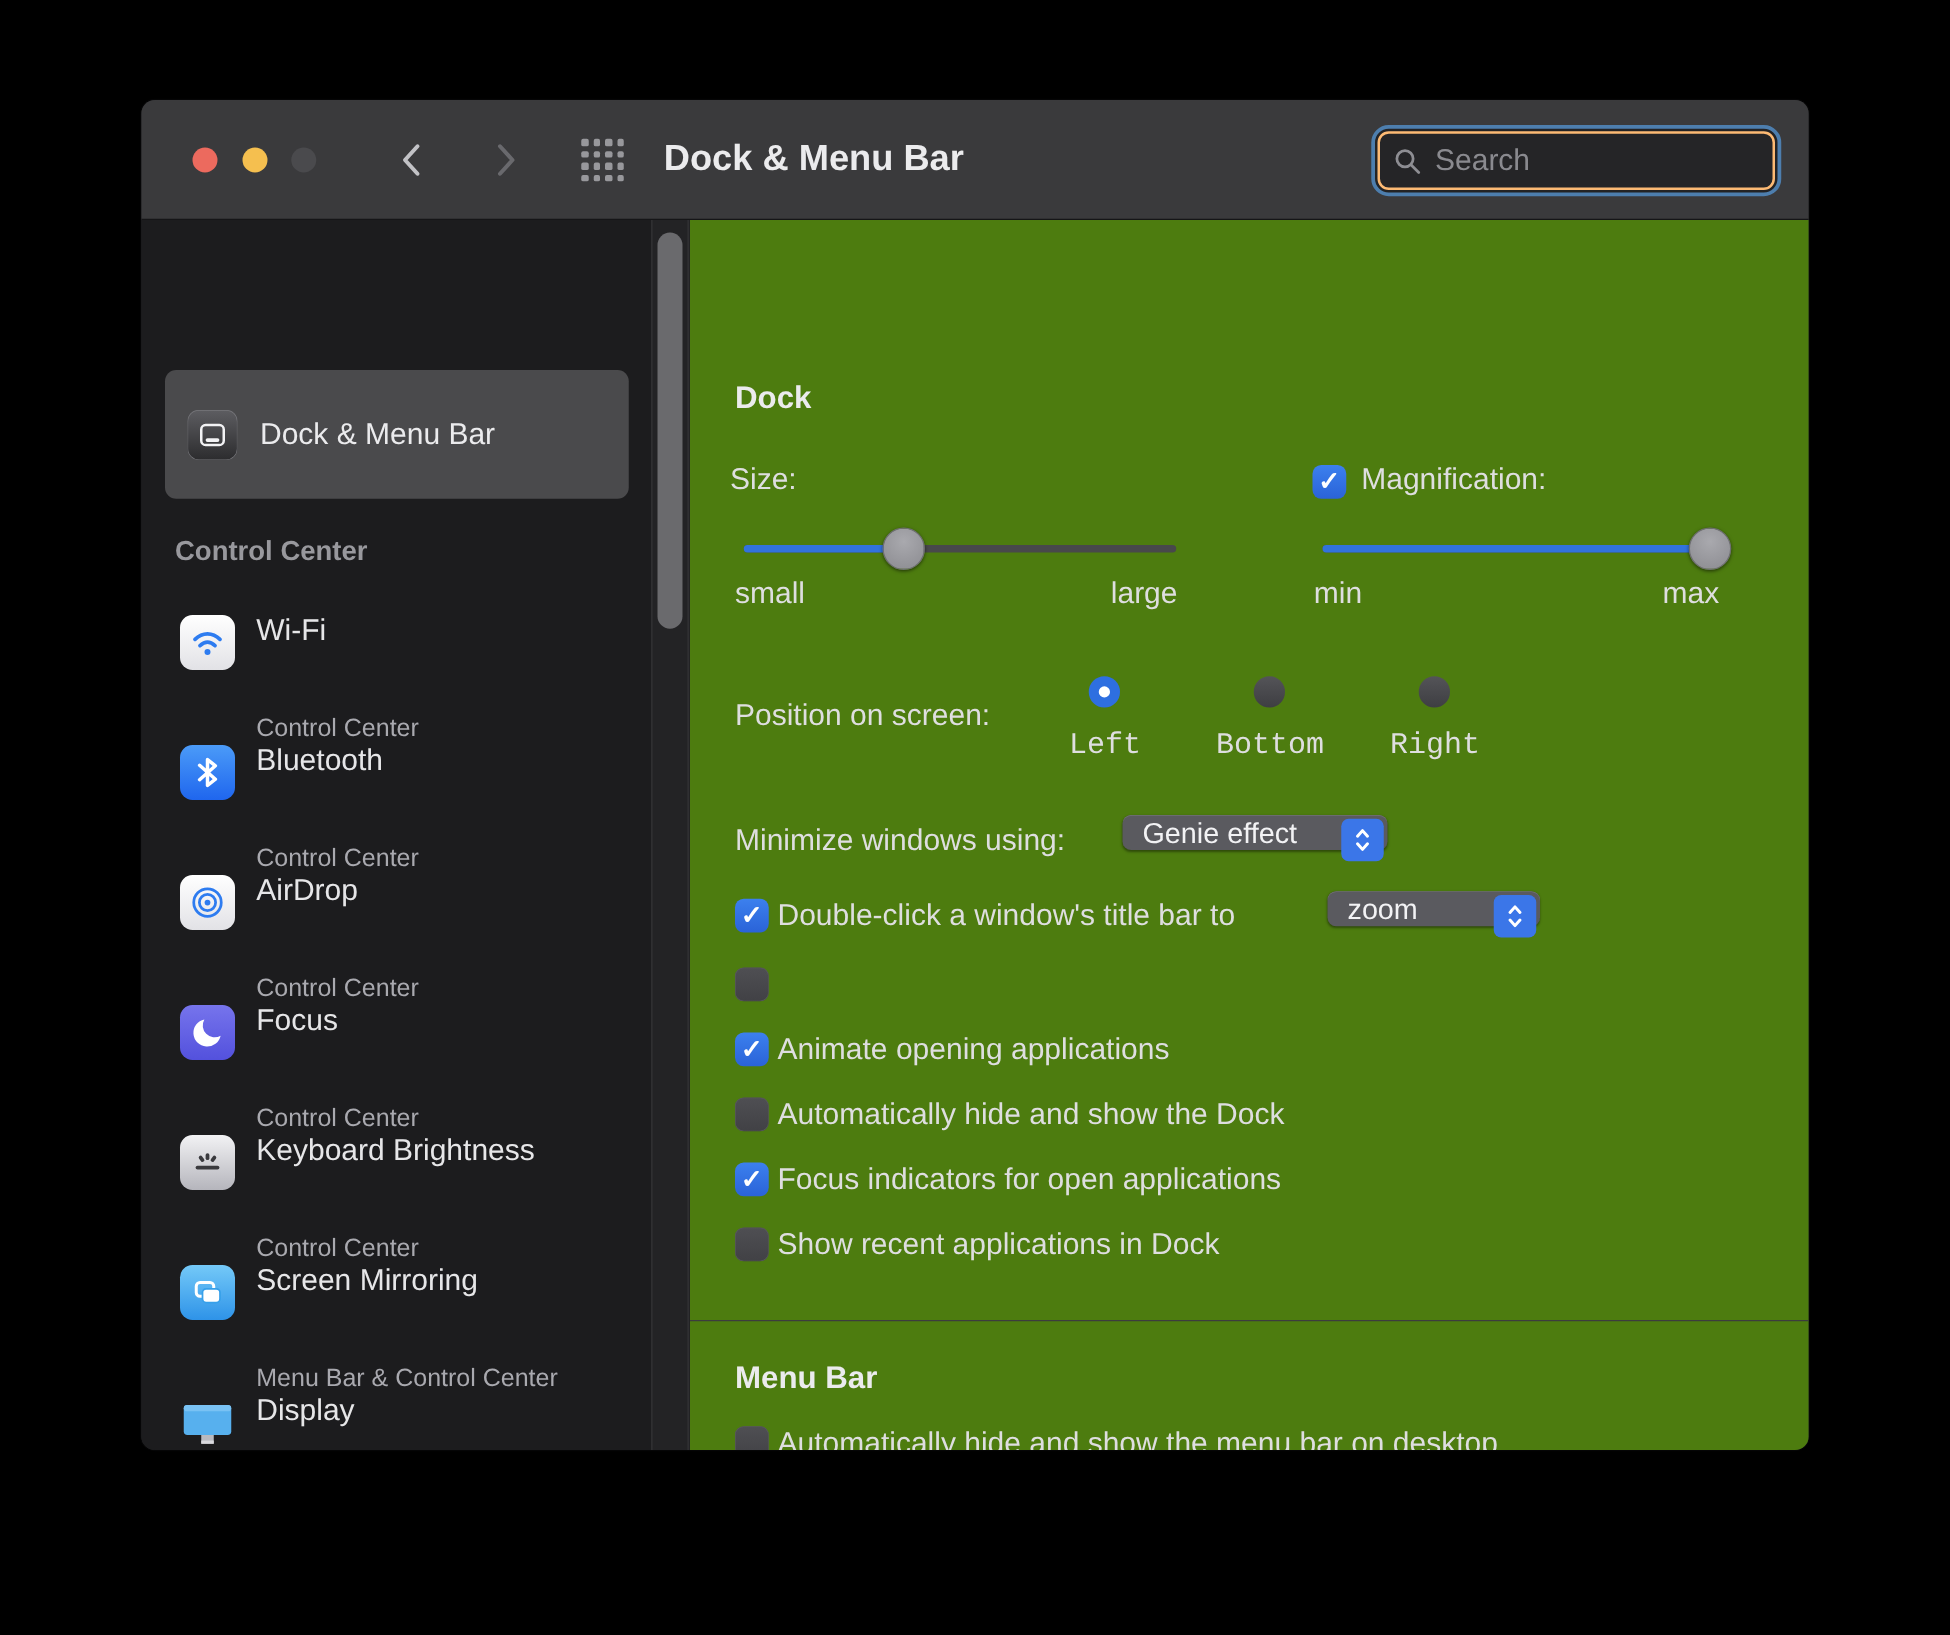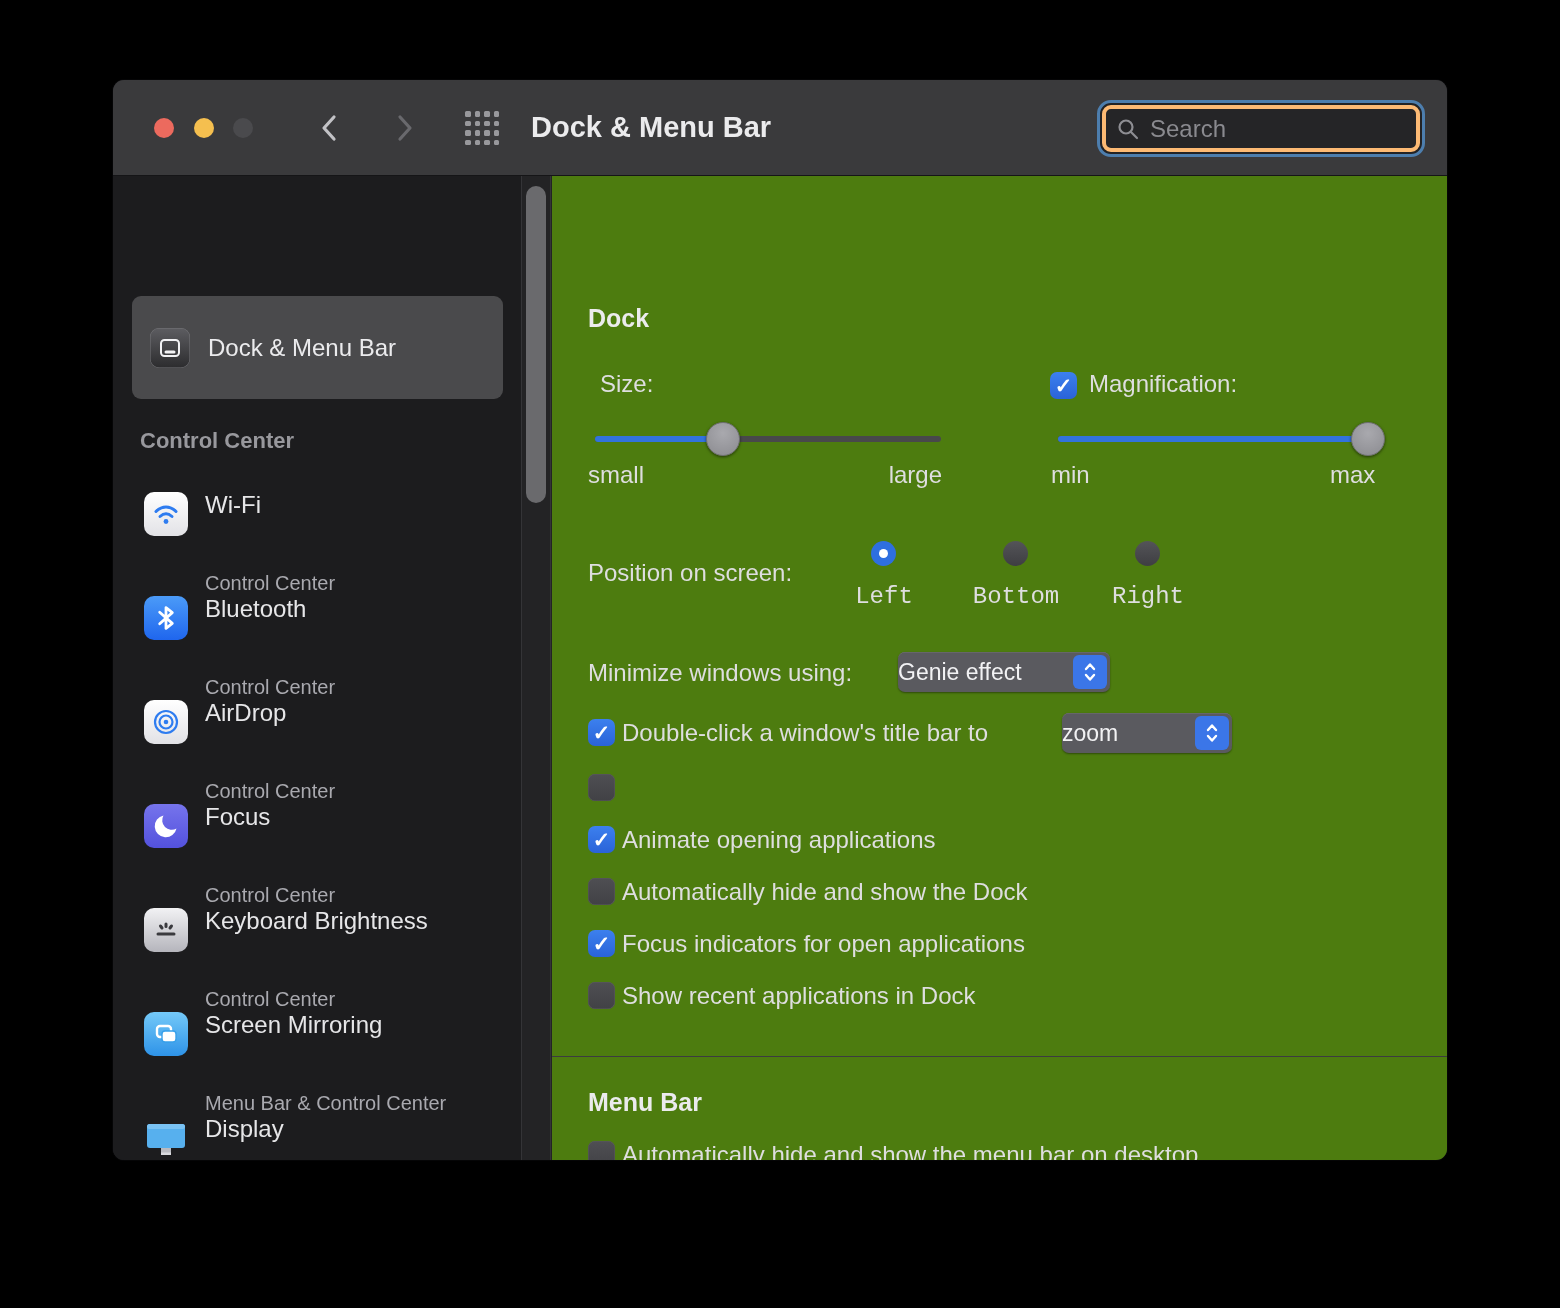--- a/index.html
+++ b/index.html
@@ -16,21 +16,21 @@
   .tl.yellow{left:81px;background:#f5bf4f;}
   .tl.gray{left:120px;background:#4a4a4d;}
   .navbtn{position:absolute;top:29px;width:38px;height:38px;}
   .navbtn svg{display:block;}
   .grid-icon{position:absolute;left:352px;top:31px;width:34px;height:34px;
     display:grid;grid-template-columns:repeat(4,1fr);grid-template-rows:repeat(4,1fr);gap:4px;}
   .grid-icon i{background:#98989c;border-radius:1.5px;}
   .win-title{position:absolute;left:418px;top:31px;font-size:29px;font-weight:bold;color:#ebebed;}
   .search{position:absolute;left:984px;top:20px;width:328px;height:57px;border-radius:14px;
     border:3.5px solid #4d7eae;background:#232325;padding:2px;}
-  .search-inner{width:100%;height:100%;border:4px solid #fdba74;border-radius:9px;
+  .search-inner{width:100%;height:100%;border:2px solid #fdba74;border-radius:9px;
     background:#252527;display:flex;align-items:center;padding:0 10px;}
   .search-inner svg{flex:0 0 auto;}
   .caret{width:2px;height:30px;background:#fff;margin:0 2px 0 8px;}
   .search-input{flex:1;background:transparent;border:none;outline:none;color:#e8e8ea;
     font-size:24px;font-family:"Liberation Sans",sans-serif;padding:0;}
   .search-input::placeholder{color:#8a8a8f;}
   
   .sidebar{position:absolute;left:0;top:96px;width:408px;bottom:0;background:#1c1c1e;}
   .scrollcol{position:absolute;left:408px;top:96px;width:30px;bottom:0;background:#232325;
     border-left:1px solid #343437;border-right:1px solid #343437;}
@@ -67,22 +67,22 @@
   .cb{position:absolute;width:27px;height:27px;border-radius:7px;
     background:linear-gradient(#4f4f53,#414145);box-shadow:inset 0 0 0 .5px #5a5a5e;}
   .cb.checked{background:linear-gradient(#3c80ee,#2a63d8);box-shadow:none;}
   .cb.checked::after{content:"✓";position:absolute;left:0;right:0;top:0;bottom:0;
     display:flex;align-items:center;justify-content:center;color:#fff;font-size:21px;font-weight:bold;}
   .radio{position:absolute;width:25px;height:25px;border-radius:50%;
     background:linear-gradient(#545458,#3e3e42);}
   .radio.selected{background:#2e6fe0;}
   .radio.selected::after{content:"";position:absolute;left:8px;top:8px;width:9px;height:9px;border-radius:50%;background:#fff;}
   .radio-lbl{position:absolute;font-size:24px;color:#dededf;text-align:center;transform:translateX(-50%);font-family:Liberation Mono, monospace;}
-  .dd{position:absolute;height:40px;background:#5a5a5f;border-radius:7px;color:#f2f2f4;font-size:23px;
-    display:flex;align-items:center;box-shadow:inset 0 .5px 0 #737377,0 1px 2px rgba(0,0,0,.4);}
+  .dd{position:absolute;height:28px;background:#5a5a5f;border-radius:7px;color:#f2f2f4;font-size:23px;
+    display:flex;align-items:center;padding-left:16px;box-shadow:inset 0 .5px 0 #737377,0 1px 2px rgba(0,0,0,.4);}
   .dd .chev{position:absolute;right:3px;top:3px;width:34px;height:34px;border-radius:6px;background:#3b76e8;
     display:flex;align-items:center;justify-content:center;}
   .sep{position:absolute;left:0;right:0;height:1px;background:#3c3c3f;}
 </style>
 </head>
 <body>
 
 <div class="window">
 
   <div class="titlebar">
@@ -246,21 +246,21 @@
   </div>
 
   <div class="scrollcol">
     <div class="scrollthumb"></div>
   </div>
 
   <div class="content">
 
     <div class="sec-header" style="left:36px;top:128px">Dock</div>
 
-    <div class="lbl" style="left:48px;top:194px">Size:</div>
+    <div class="lbl" style="left:32px;top:194px">Size:</div>
     <div class="slider" style="left: 43px; top: 246px; width: 346px; --pct: 37%;">
       <div class="track"></div>
         <div class="fill"></div>
       <div class="knob"></div>
     </div>
     <div class="lbl" style="left:36px;top:285px">small</div>
     <div class="lbl" style="left:330px;top:285px;width:60px;text-align:right">large</div>
 
     <div class="cb checked" style="left:498px;top:196px"></div>
     <div class="lbl" style="left:537px;top:194px">Magnification:</div>

